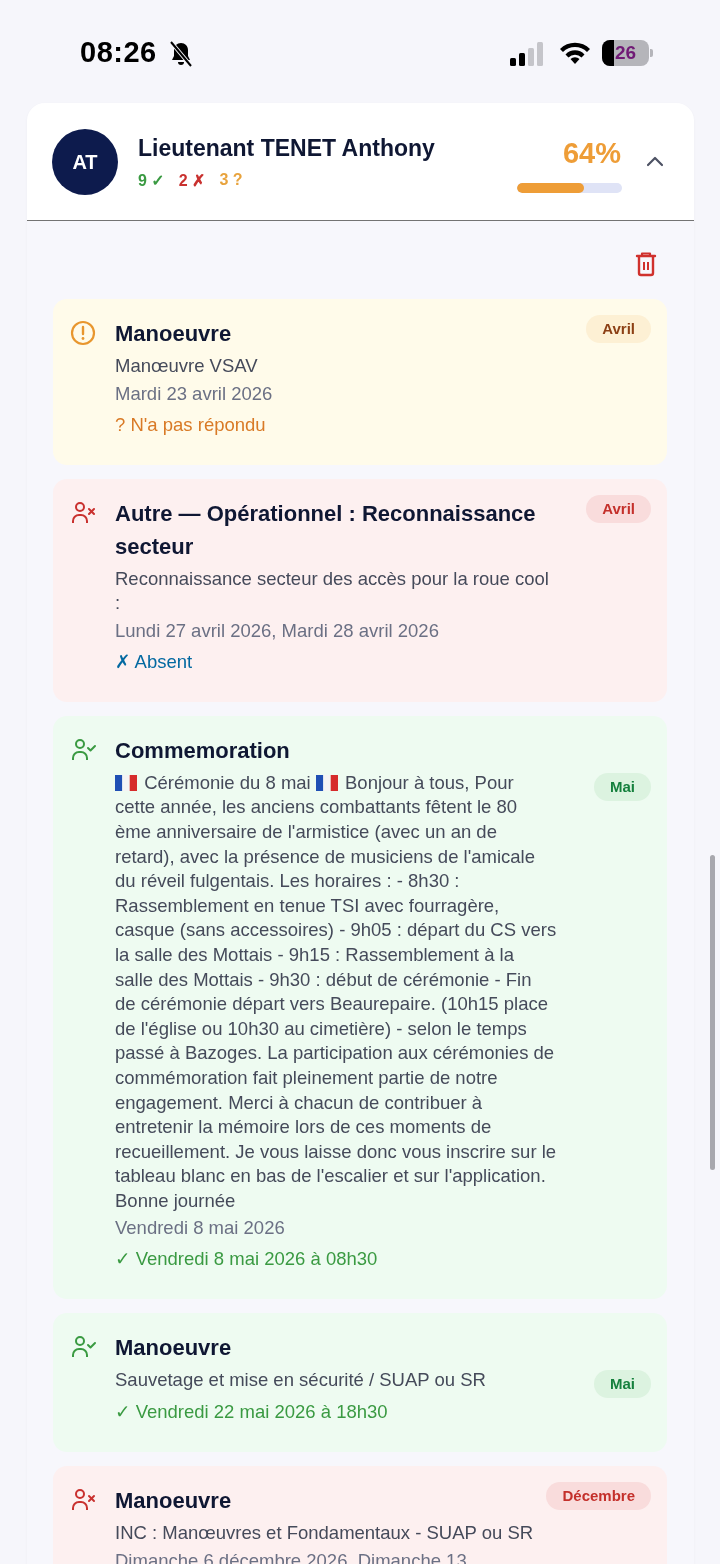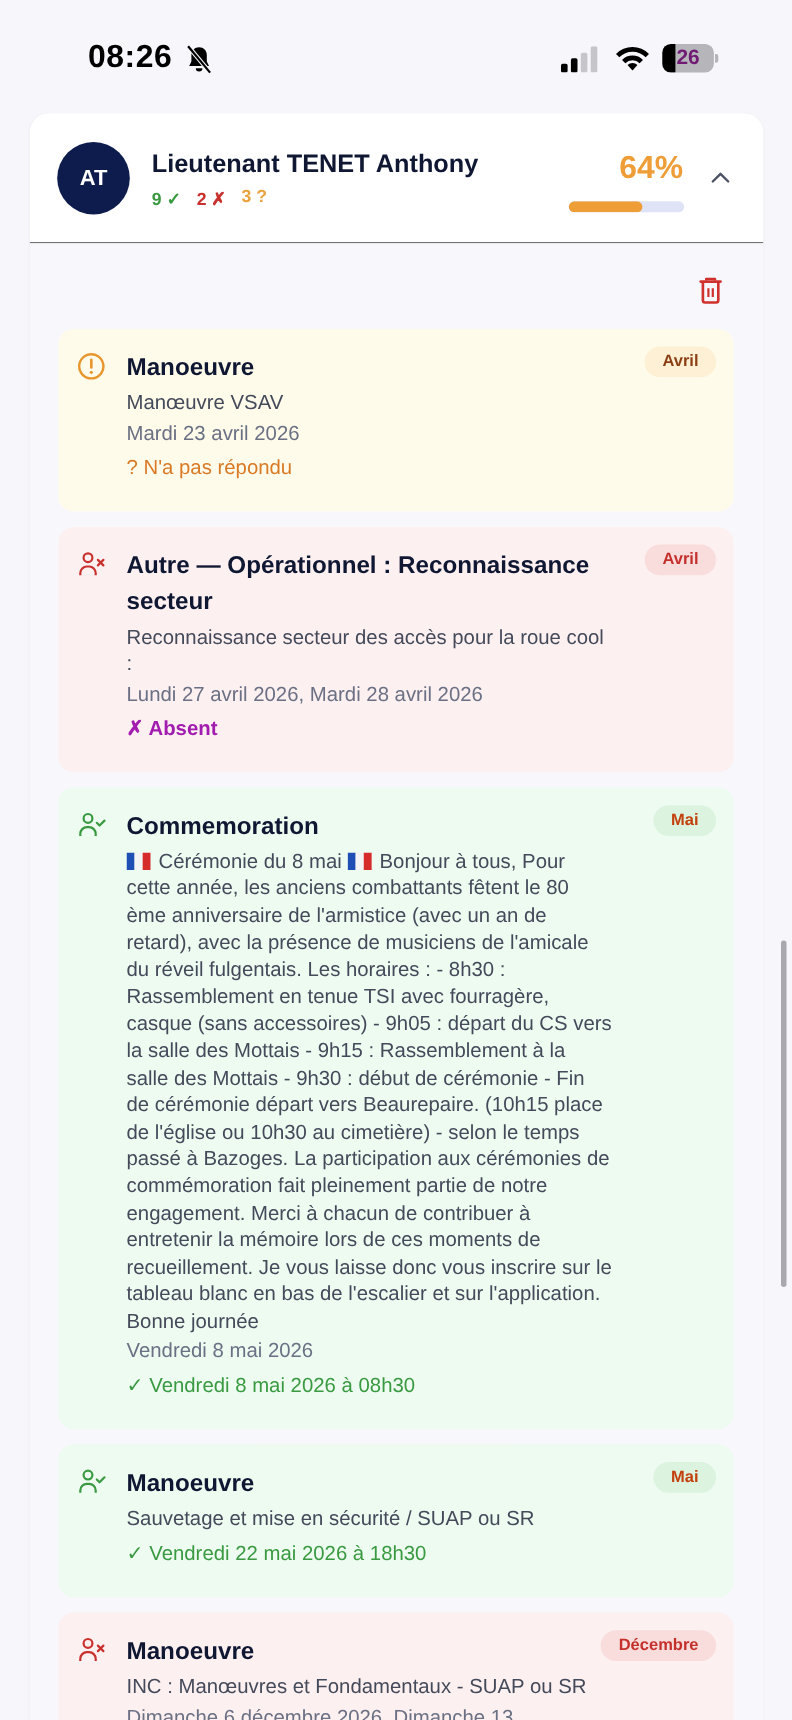--- a/index.html
+++ b/index.html
@@ -55,29 +55,29 @@
   }
   .event.unknown { background: #fffbea; }
   .event.absent { background: #fdf0f0; }
   .event.present { background: #eefbf1; }
   .event-icon { position: absolute; left: 16px; top: 20px; width: 28px; height: 28px; }
   .event-title { font-size: 22px; font-weight: 700; color: #0f1733; line-height: 33px; }
   .event-desc { font-size: 18.5px; color: #454a5a; line-height: 24.6px; margin-top: 4px; }
   .event-dates { font-size: 18.5px; color: #6b7084; line-height: 24px; margin-top: 3px; }
   .event-status { font-size: 18.5px; line-height: 24px; margin-top: 7px; }
   .event.unknown .event-status { color: #d97a26; }
-  .event.absent .event-status { color: #a21caf; font-weight: bold; }
+  .event.absent .event-status { color: #0369a1; }
   .event.present .event-status { color: #3a9a42; }
   .badge {
     position: absolute; right: 16px; top: 16px; height: 28px; padding: 0 16px; border-radius: 14px;
     font-size: 15px; font-weight: 700; line-height: 28px;
   }
   .event.unknown .badge { background: #fdf0d4; color: #8c3f14; }
   .event.absent .badge { background: #f9dcdc; color: #c4302b; }
-  .event.present .badge { background: #dcf3e0; color: #c2410c; }
+  .event.present .badge { background: #dcf3e0; color: #15803d; margin-top: 41px; }
   .flag { display: inline-block; width: 22px; height: 16px; vertical-align: -2px; margin-right: 2px; }
 
   .scrollbar { position: absolute; left: 710px; top: 855px; width: 5px; height: 315px; background: #a8a8ae; border-radius: 3px; }
 </style>
 </head>
 <body>
 
 <div class="status-bar">
   <div class="status-time">08:26</div>
   <svg class="bell-off" viewBox="0 0 26 28">

